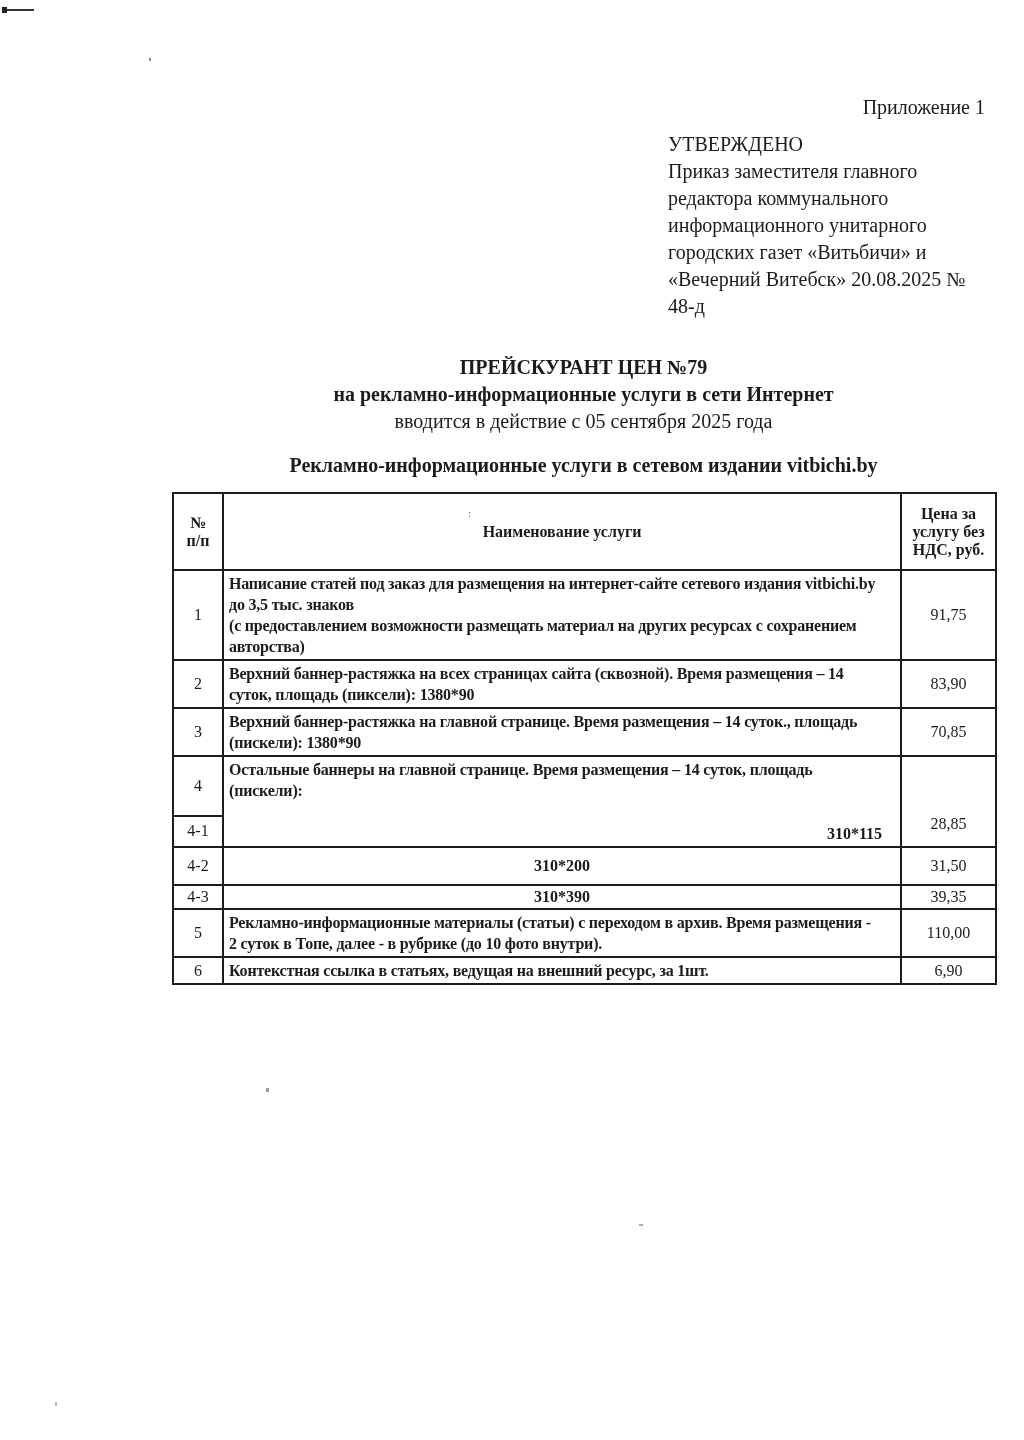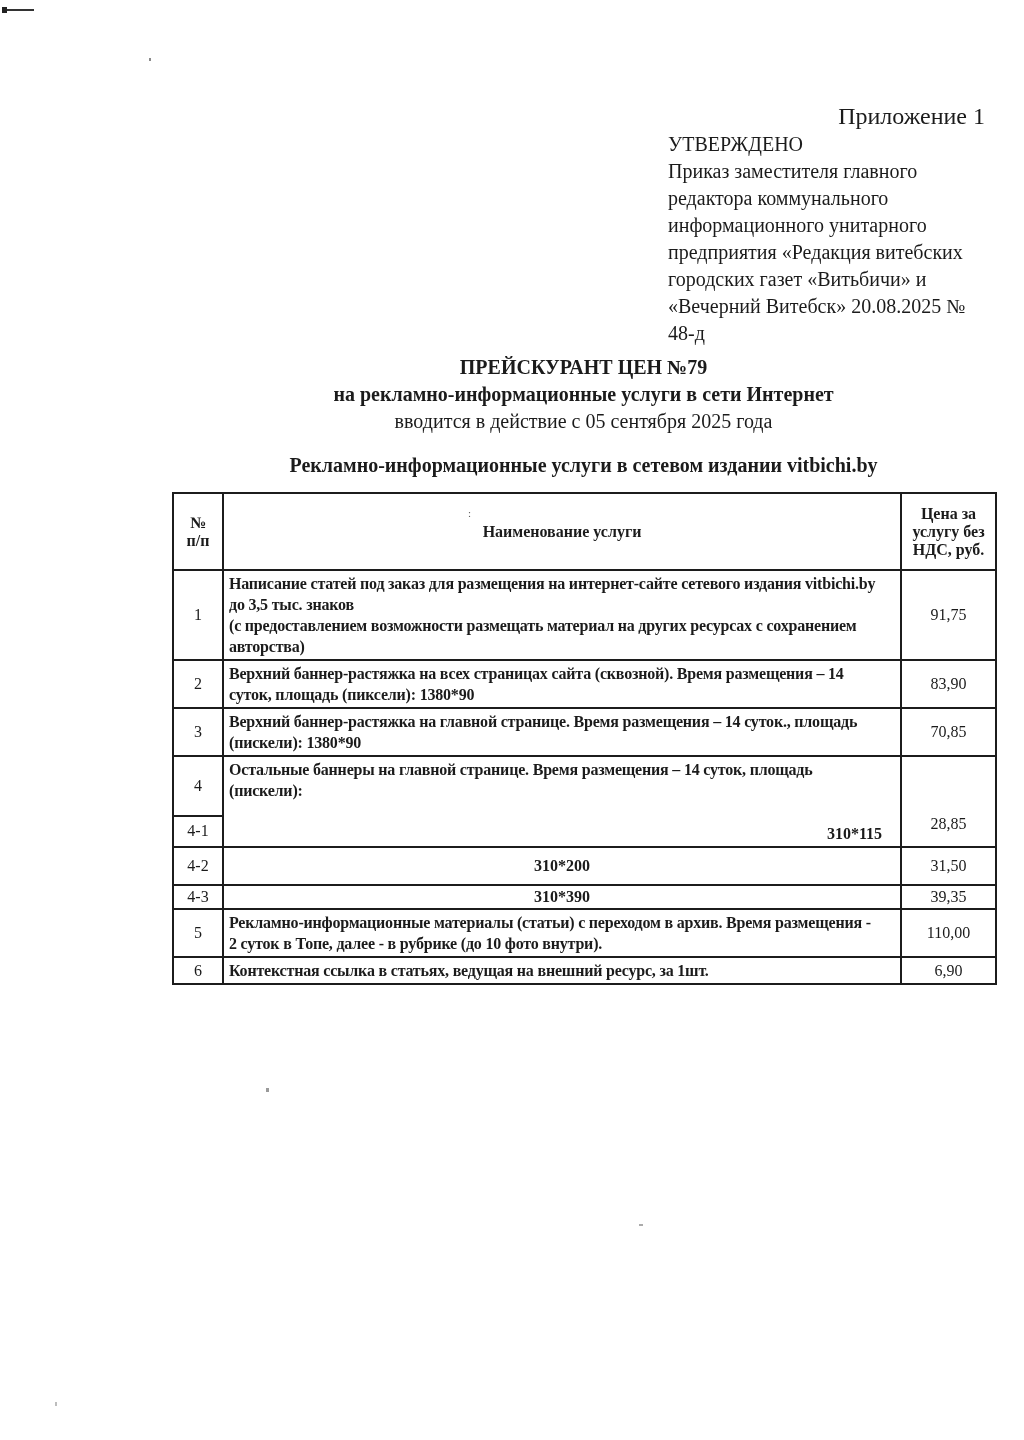--- a/index.html
+++ b/index.html
@@ -19,23 +19,23 @@
   .a-pen-line { left: 4px; top: 9px; width: 30px; height: 2px; background: #333; }
   .a-pen-blob { left: 2px; top: 7px; width: 5px; height: 6px; background: #222; }
   .a-dot-1 { left: 149px; top: 58px; width: 2px; height: 3px; background: #8a8a8a; }
   .a-colon { position: absolute; left: 468px; top: 507px; font-size: 11px; color: #555; background: none; }
   .a-dot-2 { left: 266px; top: 1088px; width: 3px; height: 4px; background: #9a9a9a; }
   .a-dot-3 { left: 639px; top: 1224px; width: 4px; height: 2px; background: #ababab; }
   .a-dot-4 { left: 55px; top: 1402px; width: 2px; height: 4px; background: #bdbdbd; }
 
   .appendix {
     position: absolute;
-    top: 103px;
+    top: 96px;
     right: 39px;
-    font-size: 24px;
+    font-size: 20px;
   }
 
   .approval {
     position: absolute;
     left: 668px;
     top: 131px;
     width: 330px;
     font-size: 20px;
     line-height: 27px;
   }
@@ -124,21 +124,20 @@
   <div class="artifact a-dot-3"></div>
   <div class="artifact a-dot-4"></div>
 
   <div class="appendix">Приложение 1</div>
 
   <div class="approval">
     <div>УТВЕРЖДЕНО</div>
     <div>Приказ заместителя главного</div>
     <div>редактора коммунального</div>
     <div>информационного унитарного</div>
-    <div>предприятия «Редакция витебских</div>
     <div>городских газет «Витьбичи» и</div>
     <div>«Вечерний Витебск» 20.08.2025 №</div>
     <div>48-д</div>
   </div>
 
   <div class="titles">
     <div class="t1">ПРЕЙСКУРАНТ ЦЕН №79</div>
     <div class="t2">на рекламно-информационные услуги в сети Интернет</div>
     <div class="t3">вводится в действие с 05 сентября 2025 года</div>
   </div>

